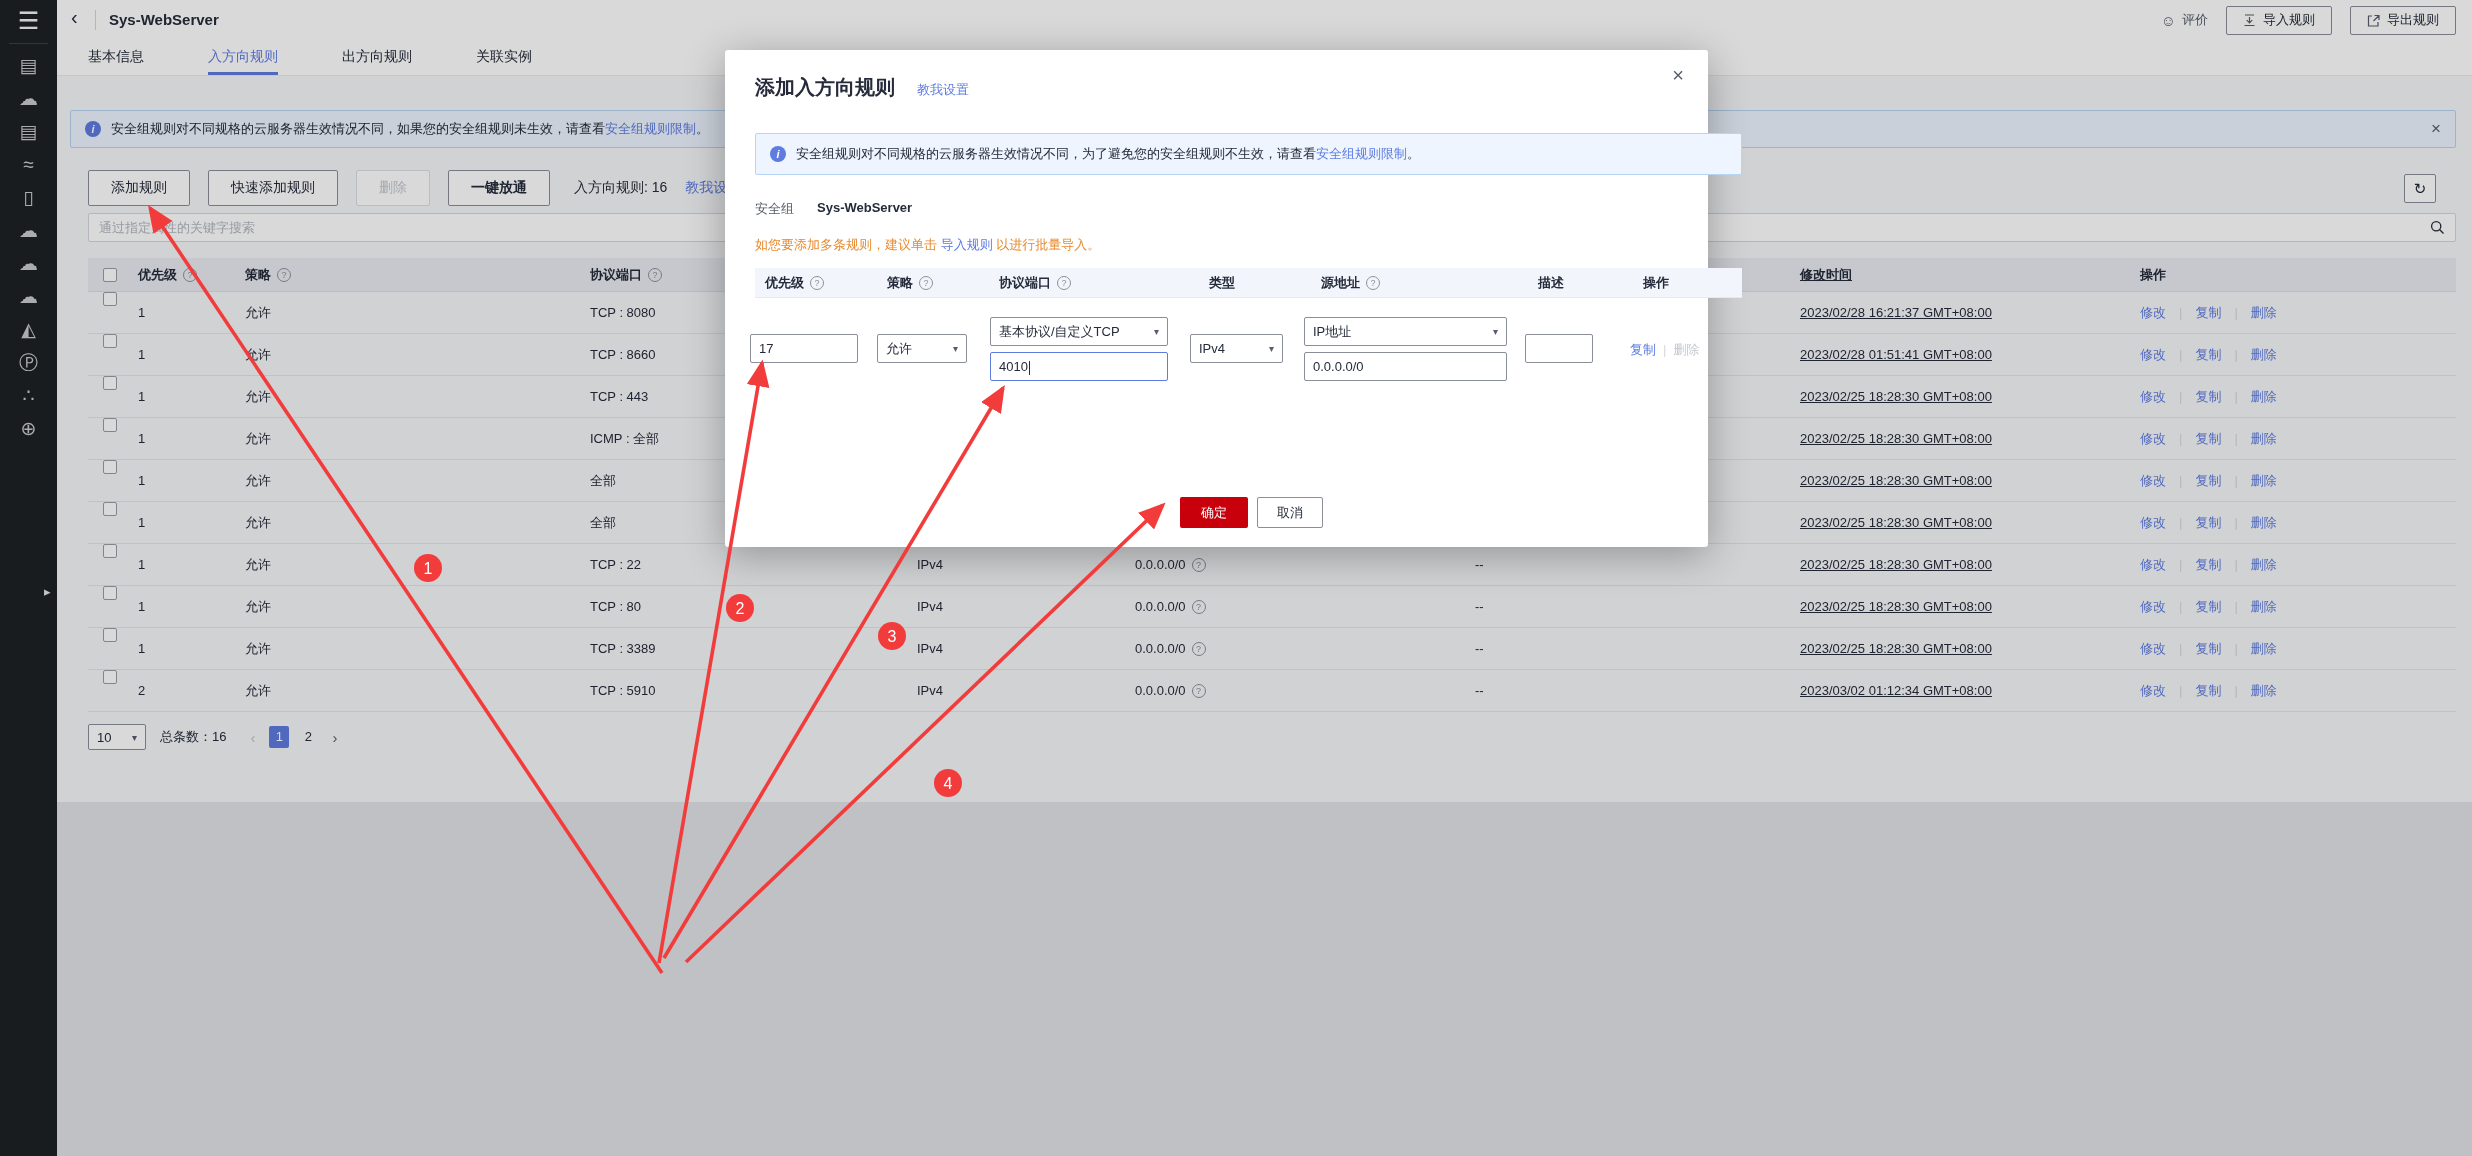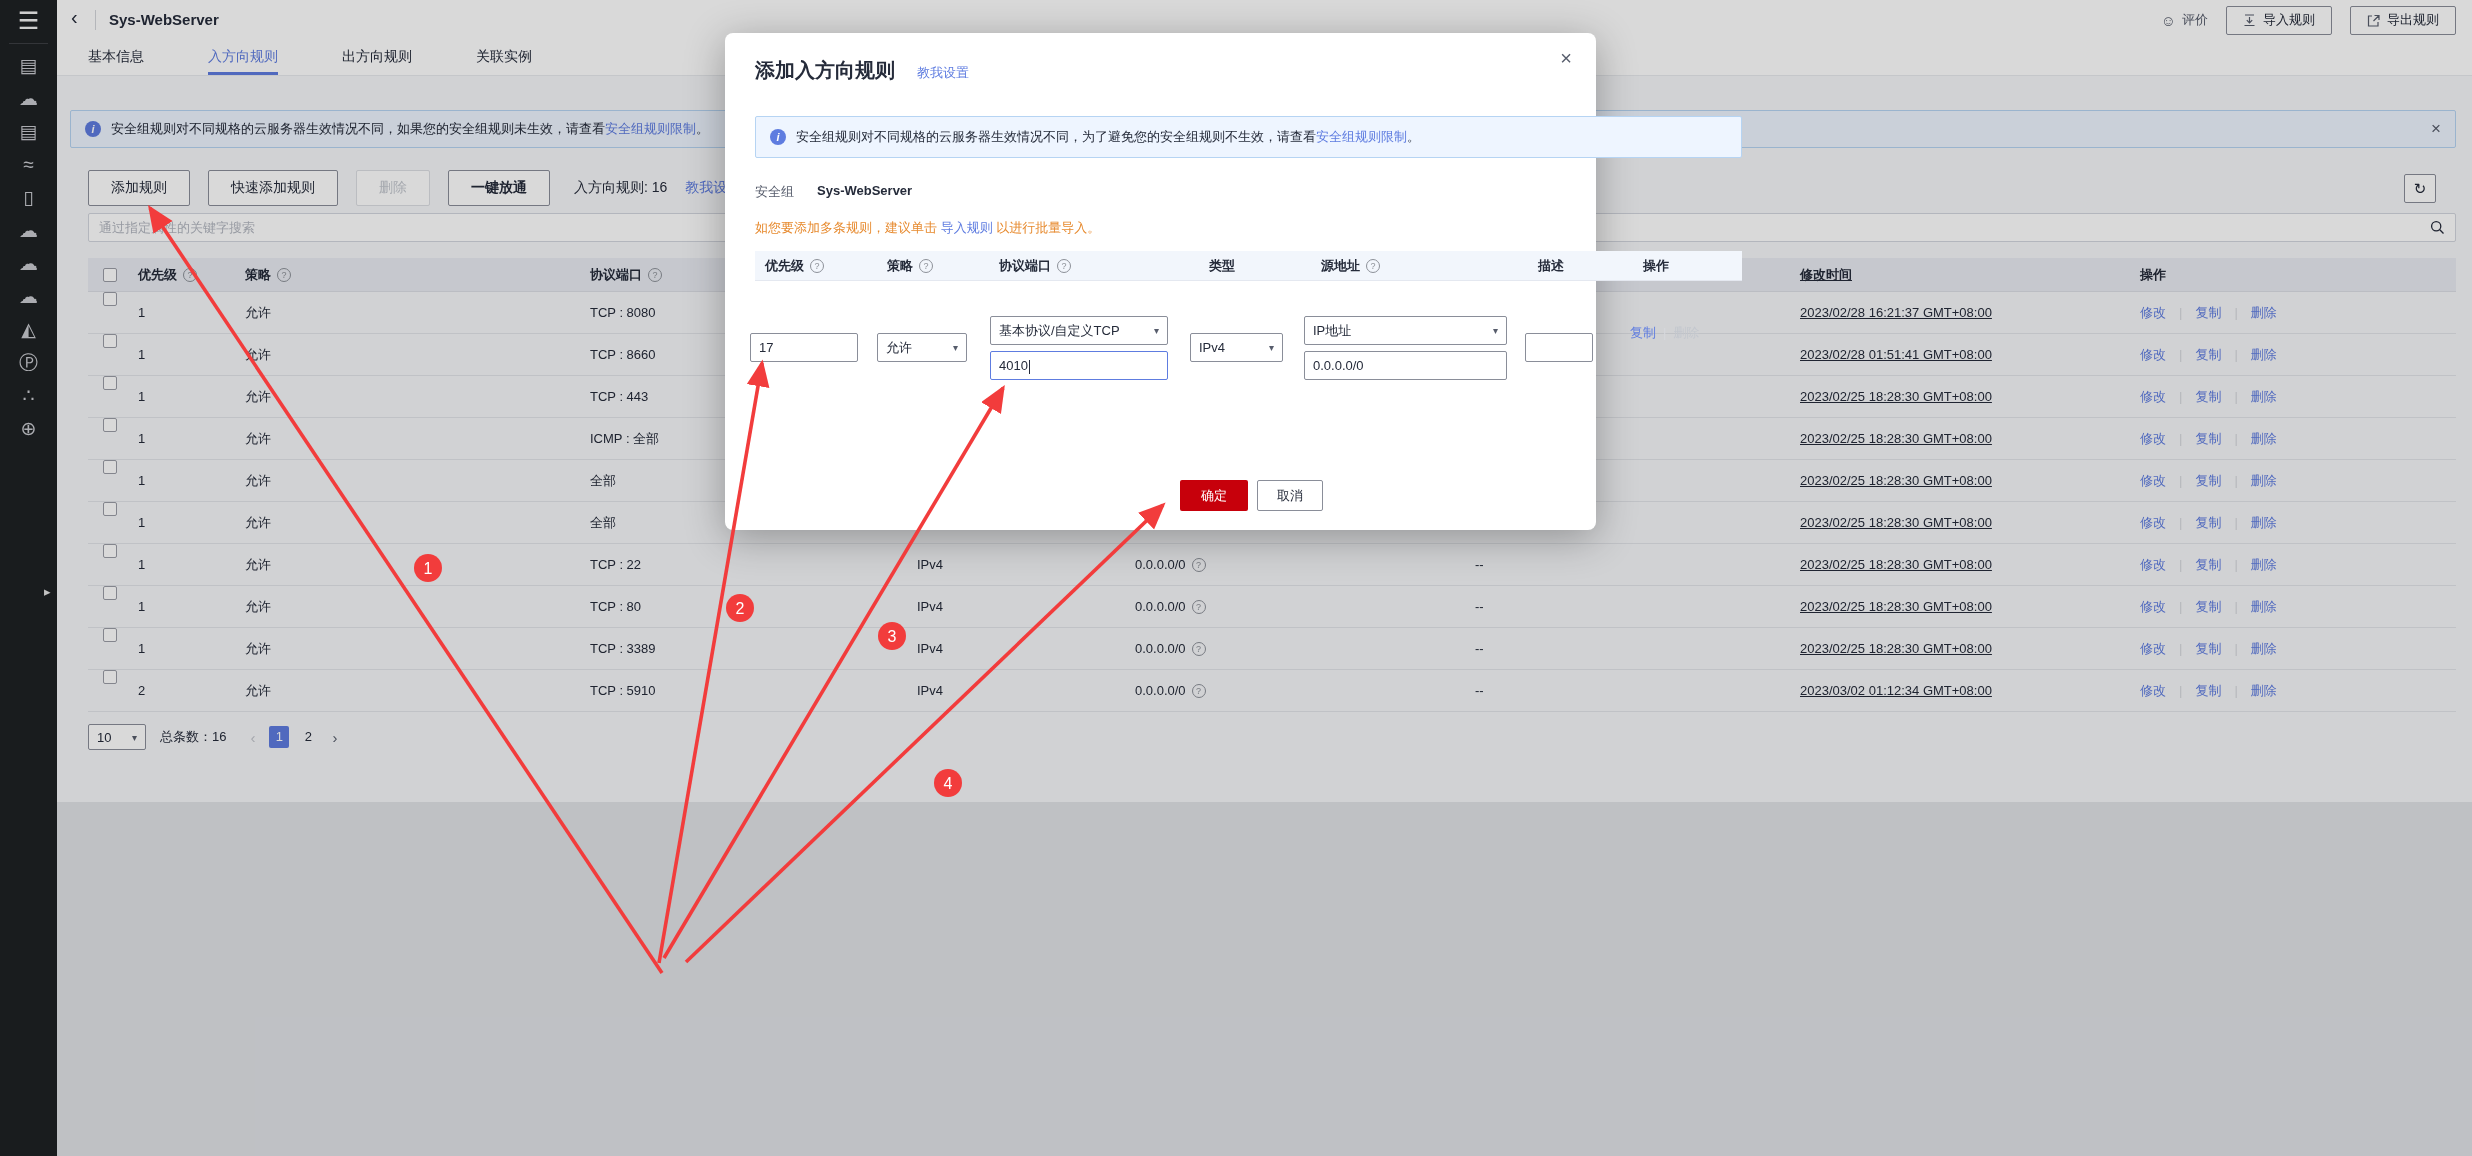--- a/index.html
+++ b/index.html
@@ -65,33 +65,33 @@
   .psize .arr { font-size:10px; color:#575d6c; }
   .pprev { color:#c2c5cc; font-size:15px; cursor:default; margin-left:10px; }
   .pnum { min-width:20px; height:22px; line-height:22px; text-align:center; border-radius:2px; cursor:pointer; padding:0 3px; }
   .pnum.active { background:#5e7ce0; color:#fff; }
   .pnext { color:#575d6c; font-size:15px; cursor:pointer; }
 
   
   .dim { position:absolute; inset:0; background:rgba(0,0,0,0.15); z-index:40; }
 
   
-  .modal { position:absolute; left:725px; top:33px; width:871px; height:497px; background:#fff; border-radius:8px; box-shadow:0 8px 40px rgba(0,0,0,0.3); z-index:50; }
+  .modal { position:absolute; left:725px; top:50px; width:983px; height:497px; background:#fff; border-radius:3px; box-shadow:0 8px 40px rgba(0,0,0,0.3); z-index:50; }
   .m-title-row { position:absolute; left:30px; top:24px; display:flex; align-items:baseline; gap:22px; }
   .m-title { font-size:20px; font-weight:bold; color:#252b3a; }
   .m-teach { font-size:13px; }
   .m-close { position:absolute; right:24px; top:14px; font-size:20px; color:#575d6c; cursor:pointer; }
   .m-banner { position:absolute; left:30px; top:83px; width:987px; height:42px; background:#eef5ff; border:1px solid #b6d4f3; border-radius:2px; display:flex; align-items:center; padding:0 14px; font-size:13px; color:#252b3a; }
   .m-sg { position:absolute; left:30px; top:150px; font-size:13px; color:#575d6c; display:flex; gap:23px; }
   .m-sg b { color:#252b3a; font-size:13px; }
   .m-tip { position:absolute; left:30px; top:186px; font-size:13px; color:#e78a2e; }
   .m-fhead { position:absolute; left:30px; top:218px; width:987px; height:30px; background:#f2f6fc; border-bottom:1px solid #e4e8f0; font-size:13px; font-weight:bold; color:#252b3a; }
   .fh { position:absolute; top:0; line-height:30px; display:flex; align-items:center; gap:6px; }
   .fh0{left:10px;} .fh1{left:132px;} .fh2{left:244px;} .fh3{left:454px;} .fh4{left:566px;} .fh5{left:783px;} .fh6{left:888px;}
-  .inp, .sel { position:absolute; height:29px; border:1px solid #8a8e99; border-radius:2px; background:#fff; font-size:13px; color:#252b3a; padding:0 8px; font-family:inherit;margin-top:16px; }
+  .inp, .sel { position:absolute; height:29px; border:1px solid #8a8e99; border-radius:2px; background:#fff; font-size:13px; color:#252b3a; padding:0 8px; font-family:inherit; }
   .sel { display:flex; align-items:center; justify-content:space-between; cursor:pointer; }
   .sel .arr { font-size:10px; color:#575d6c; margin-left:6px; }
   .inp { line-height:27px; }
   .inp.focus { border-color:#5e7ce0; }
   .caret { display:inline-block; border-left:1px solid #252b3a; height:14px; vertical-align:middle; margin-left:1px; }
   .m-ops { position:absolute; left:905px; top:291px; font-size:13px; white-space:nowrap; }
   .m-ops i { font-style:normal; color:#d6d8dd; margin:0 7px; }
   .m-ops .dis { color:#c3c7ce; cursor:default; }
   .m-add { position:absolute; left:0; top:400px; width:1047px; text-align:center; font-size:13px; color:#252b3a; cursor:pointer; }
   .plus-circ { display:inline-block; width:15px; height:15px; border:1px solid #575d6c; border-radius:50%; font-size:12px; line-height:13px; text-align:center; color:#575d6c; margin-right:7px; vertical-align:-2px; }

